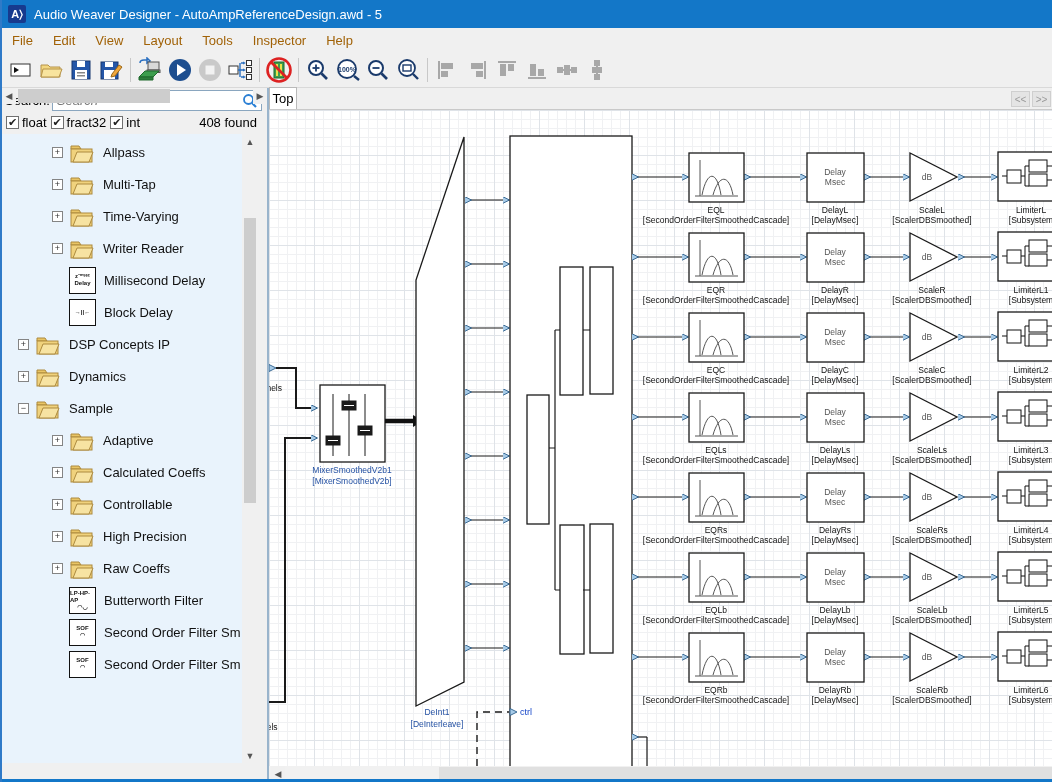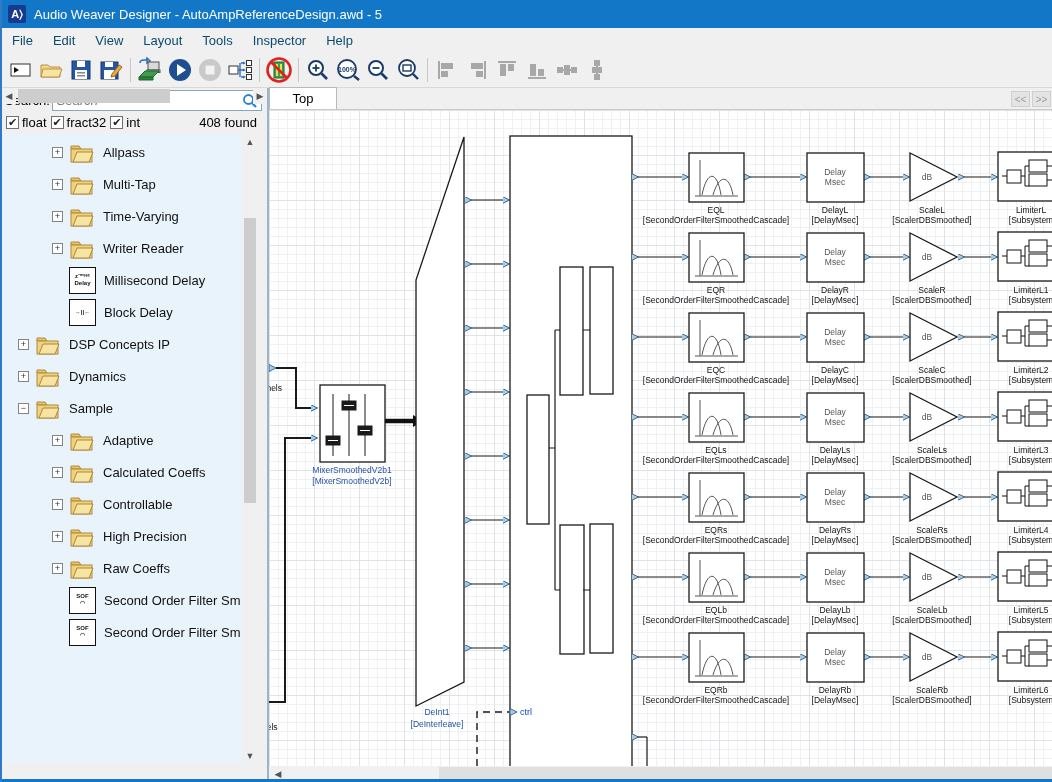--- a/index.html
+++ b/index.html
@@ -7,21 +7,21 @@
   #app{position:relative;width:1052px;height:782px;background:#f0f0f0;
        font-family:"Liberation Sans",sans-serif;overflow:hidden;
        border-left:2px solid #2f7ac8;}
   
   #titlebar{position:absolute;left:0;top:0;width:100%;height:28px;background:#1377c8;
             display:flex;align-items:center;color:#fff;font-size:13px;}
   #appicon{width:18px;height:18px;margin:0 8px 0 6px;background:#173a8e;border-radius:2px;
            color:#fff;font-size:11px;font-weight:bold;display:flex;align-items:center;justify-content:center;}
   
   #menubar{position:absolute;left:0;top:28px;width:100%;height:24px;background:#f0f0f0;
-           display:flex;align-items:center;font-size:13px;color:#0c4a6e;}
+           display:flex;align-items:center;font-size:13px;color:#a16207;}
   .menu-item{padding:3px 10px;}
   
   #toolbar{position:absolute;left:0;top:52px;width:100%;height:36px;background:#f0f0f0;
            border-bottom:1px solid #d9d9d9;display:flex;align-items:center;padding-left:4px;}
   .tbtn{width:30px;height:30px;display:flex;align-items:center;justify-content:center;}
   .tsep{width:1px;height:24px;background:#c8c8c8;margin:0 4px;}
   
   #sidebar{position:absolute;left:0;top:88px;width:267px;height:691px;background:#f0f0f0;
            border-right:2px solid #99b4cc;}
   #searchrow{position:absolute;left:0;top:0;width:100%;height:24px;display:flex;align-items:center;font-size:13px;}
@@ -50,21 +50,21 @@
   .sb-v{position:absolute;background:#f0f0f0;}
   .sb-btn{position:absolute;width:14px;height:15px;background:#f0f0f0;color:#555;font-size:9px;
           display:flex;align-items:center;justify-content:center;}
   .sb-thumb{position:absolute;background:#cdcdcd;}
   #tree-vsb{left:241px;top:46px;width:14px;height:629px;}
   #side-hsb{left:0px;top:675px;width:255px;height:16px;background:#f1f1f1;}
   #canvas-hsb{position:absolute;left:267px;top:766px;width:785px;height:16px;background:#f1f1f1;}
   
   #tabbar{position:absolute;left:267px;top:88px;width:785px;height:22px;background:#f0f0f0;
           border-bottom:1px solid #c9c9c9;display:flex;align-items:flex-end;font-size:13px;}
-  #tab-top{width:68px;height:22px;background:#fff;border:1px solid #b9b9b9;border-bottom:none;
+  #tab-top{width:28px;height:22px;background:#fff;border:1px solid #b9b9b9;border-bottom:none;
            display:flex;align-items:center;justify-content:center;}
   .tabnav{position:absolute;top:3px;width:19px;height:16px;background:#e4e4e4;border:1px solid #cfcfcf;
           color:#9a9a9a;font-size:10px;display:flex;align-items:center;justify-content:center;}
   #nav-prev{right:24px;} #nav-next{right:3px;}
   
   #canvas{position:absolute;left:267px;top:110px;width:785px;height:656px;background-color:#fff;
     background-image:
       linear-gradient(#dfe3e8 1px,transparent 1px),linear-gradient(90deg,#dfe3e8 1px,transparent 1px),
       linear-gradient(#f0f1f3 1px,transparent 1px),linear-gradient(90deg,#f0f1f3 1px,transparent 1px);
     background-size:45px 45px,45px 45px,9px 9px,9px 9px;}
@@ -386,20 +386,28 @@
           <svg class="ficon" width="25" height="23">
             <path d="M2,5 L10,5 L12,8 L2,8 Z" fill="#e9c565" stroke="#ad8a3e"></path>
             <rect x="2" y="8" width="21" height="13" fill="#f0d27d" stroke="#ad8a3e"></rect>
             <path d="M4,21 L8,11 L24,11 L20,21 Z" fill="#f7e3a2" stroke="#ad8a3e"></path>
           </svg>
           <span class="tlabel">Raw Coeffs</span>
         </div>
         <div class="trow lvl2">
           <span class="exp spacer"></span>
           <span class="micon">
+            <div>LP-HP-AP</div>
+            <div>◠◡</div>
+          </span>
+          <span class="tlabel">Butterworth Filter</span>
+        </div>
+        <div class="trow lvl2">
+          <span class="exp spacer"></span>
+          <span class="micon">
             <div>SOF</div>
             <div>◠</div>
           </span>
           <span class="tlabel">Second Order Filter Sm</span>
         </div>
         <div class="trow lvl2">
           <span class="exp spacer"></span>
           <span class="micon">
             <div>SOF</div>
             <div>◠</div>

